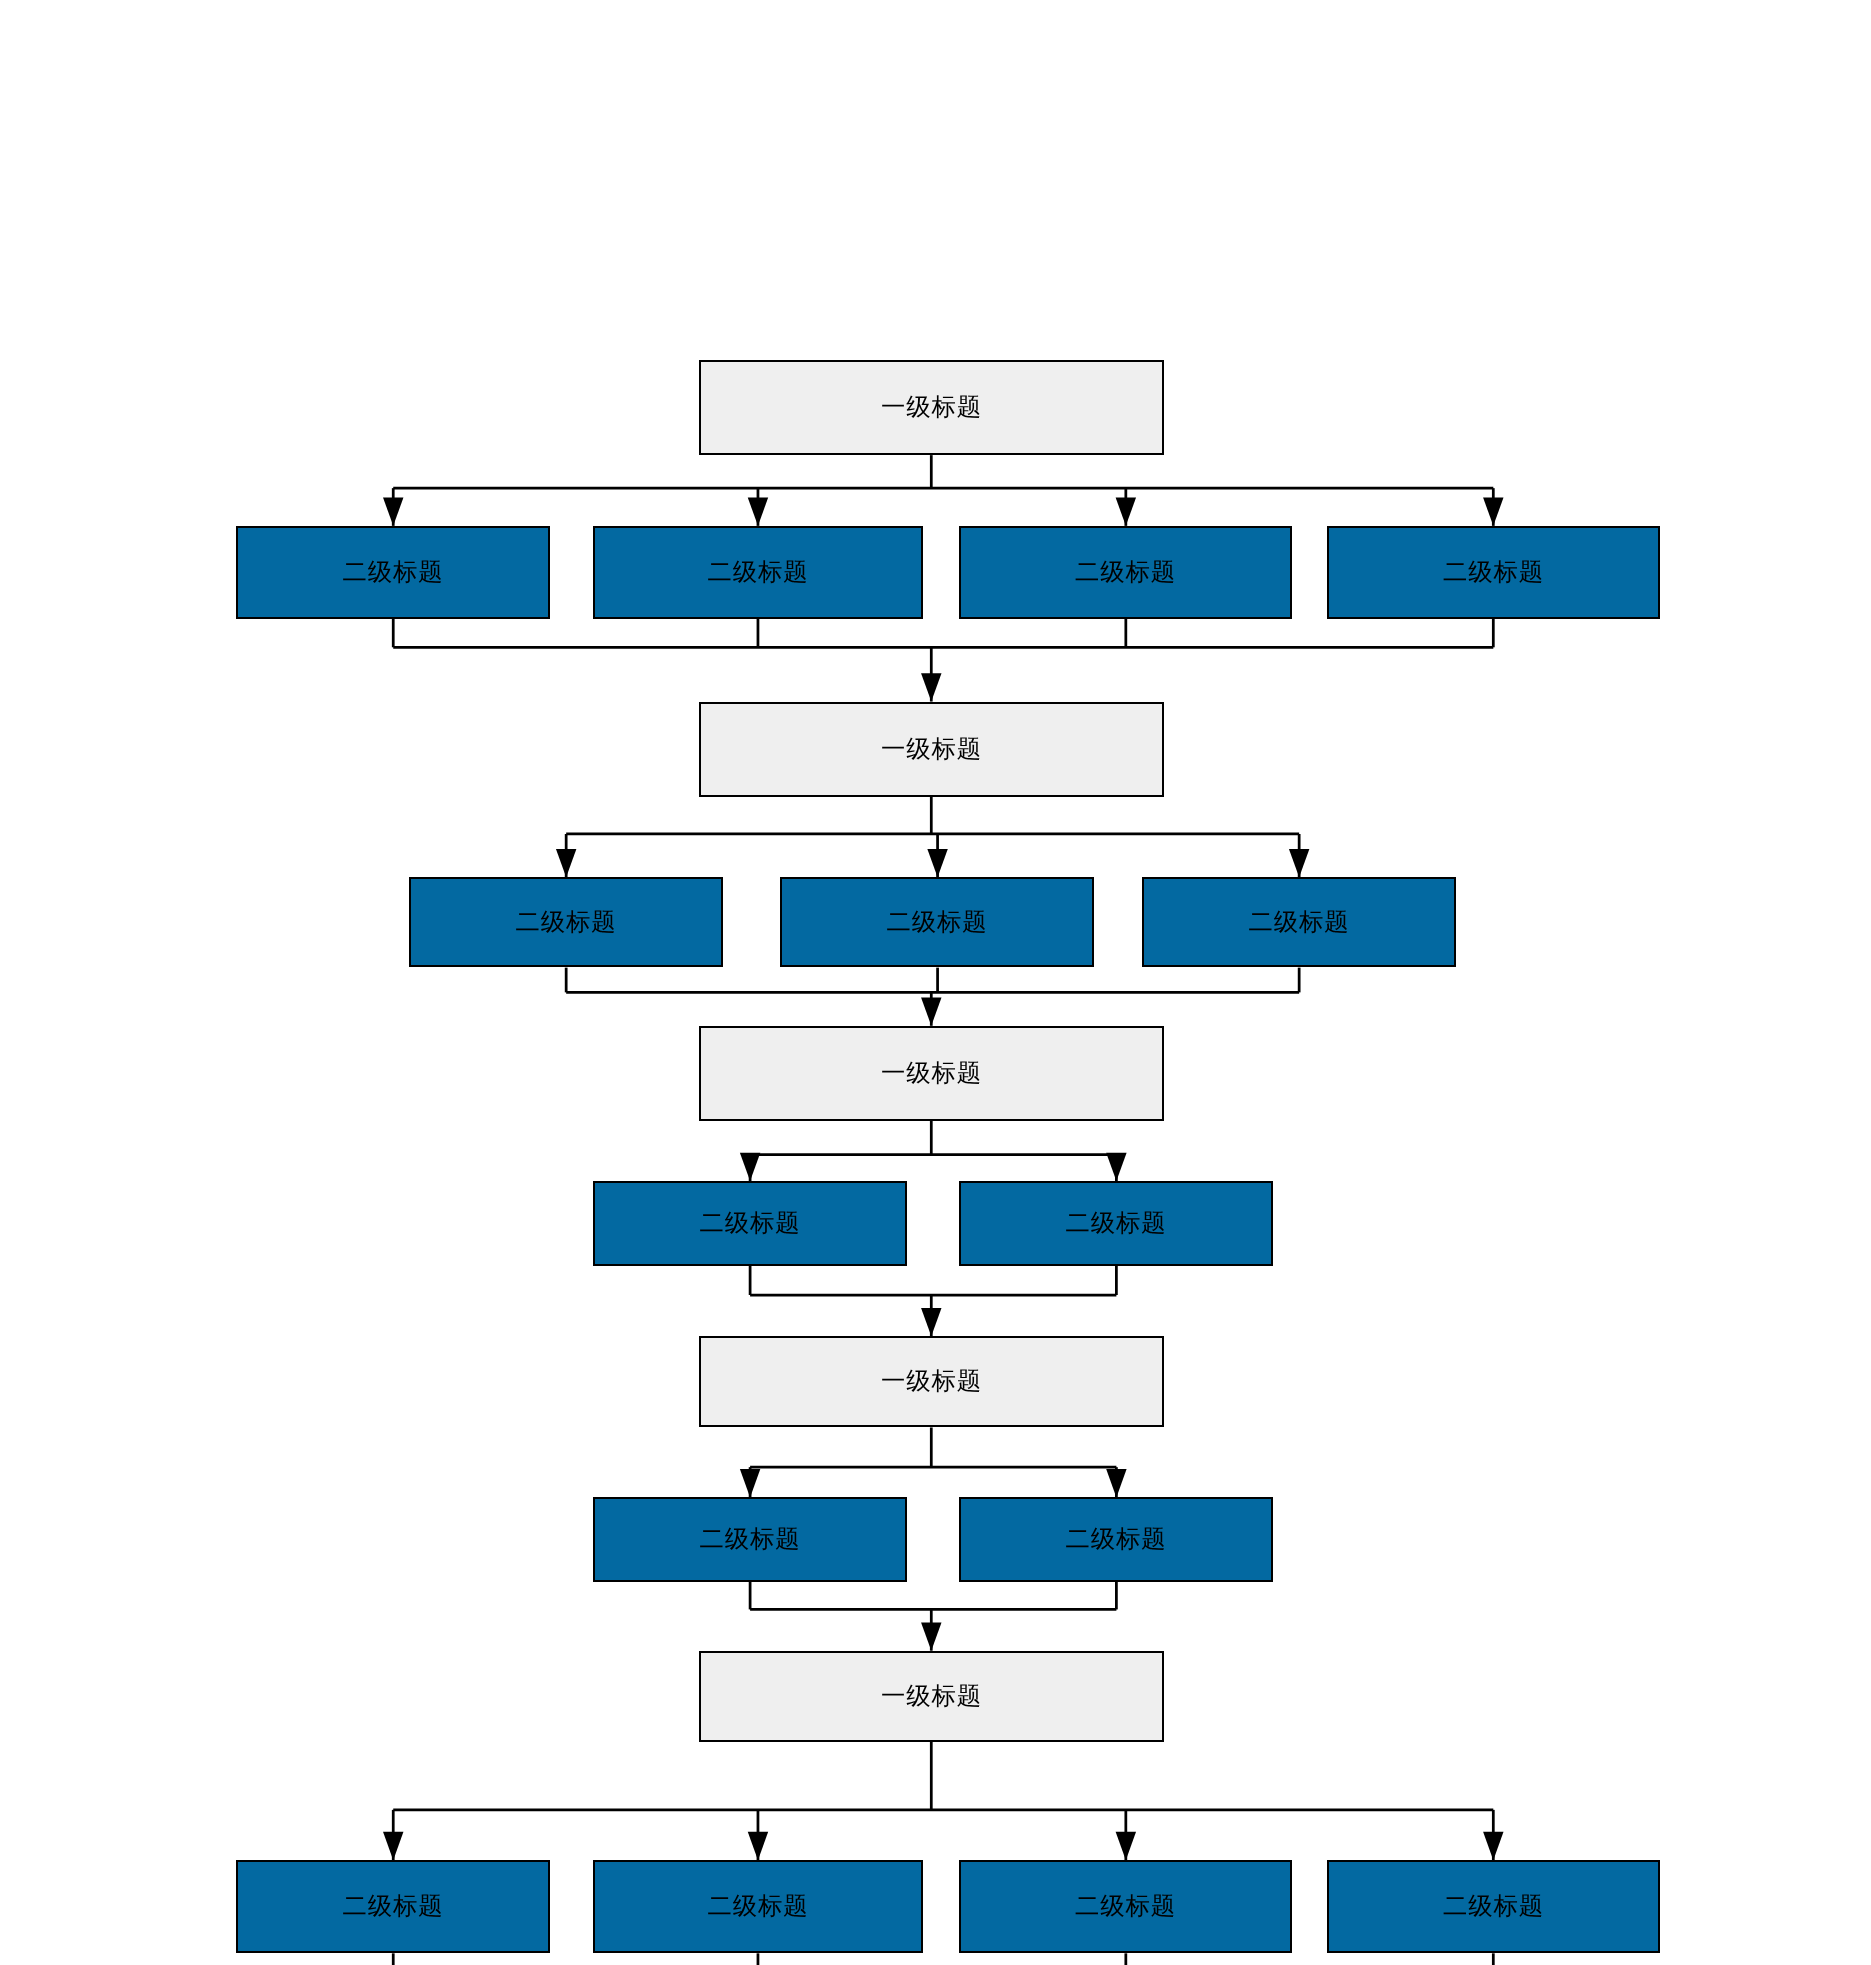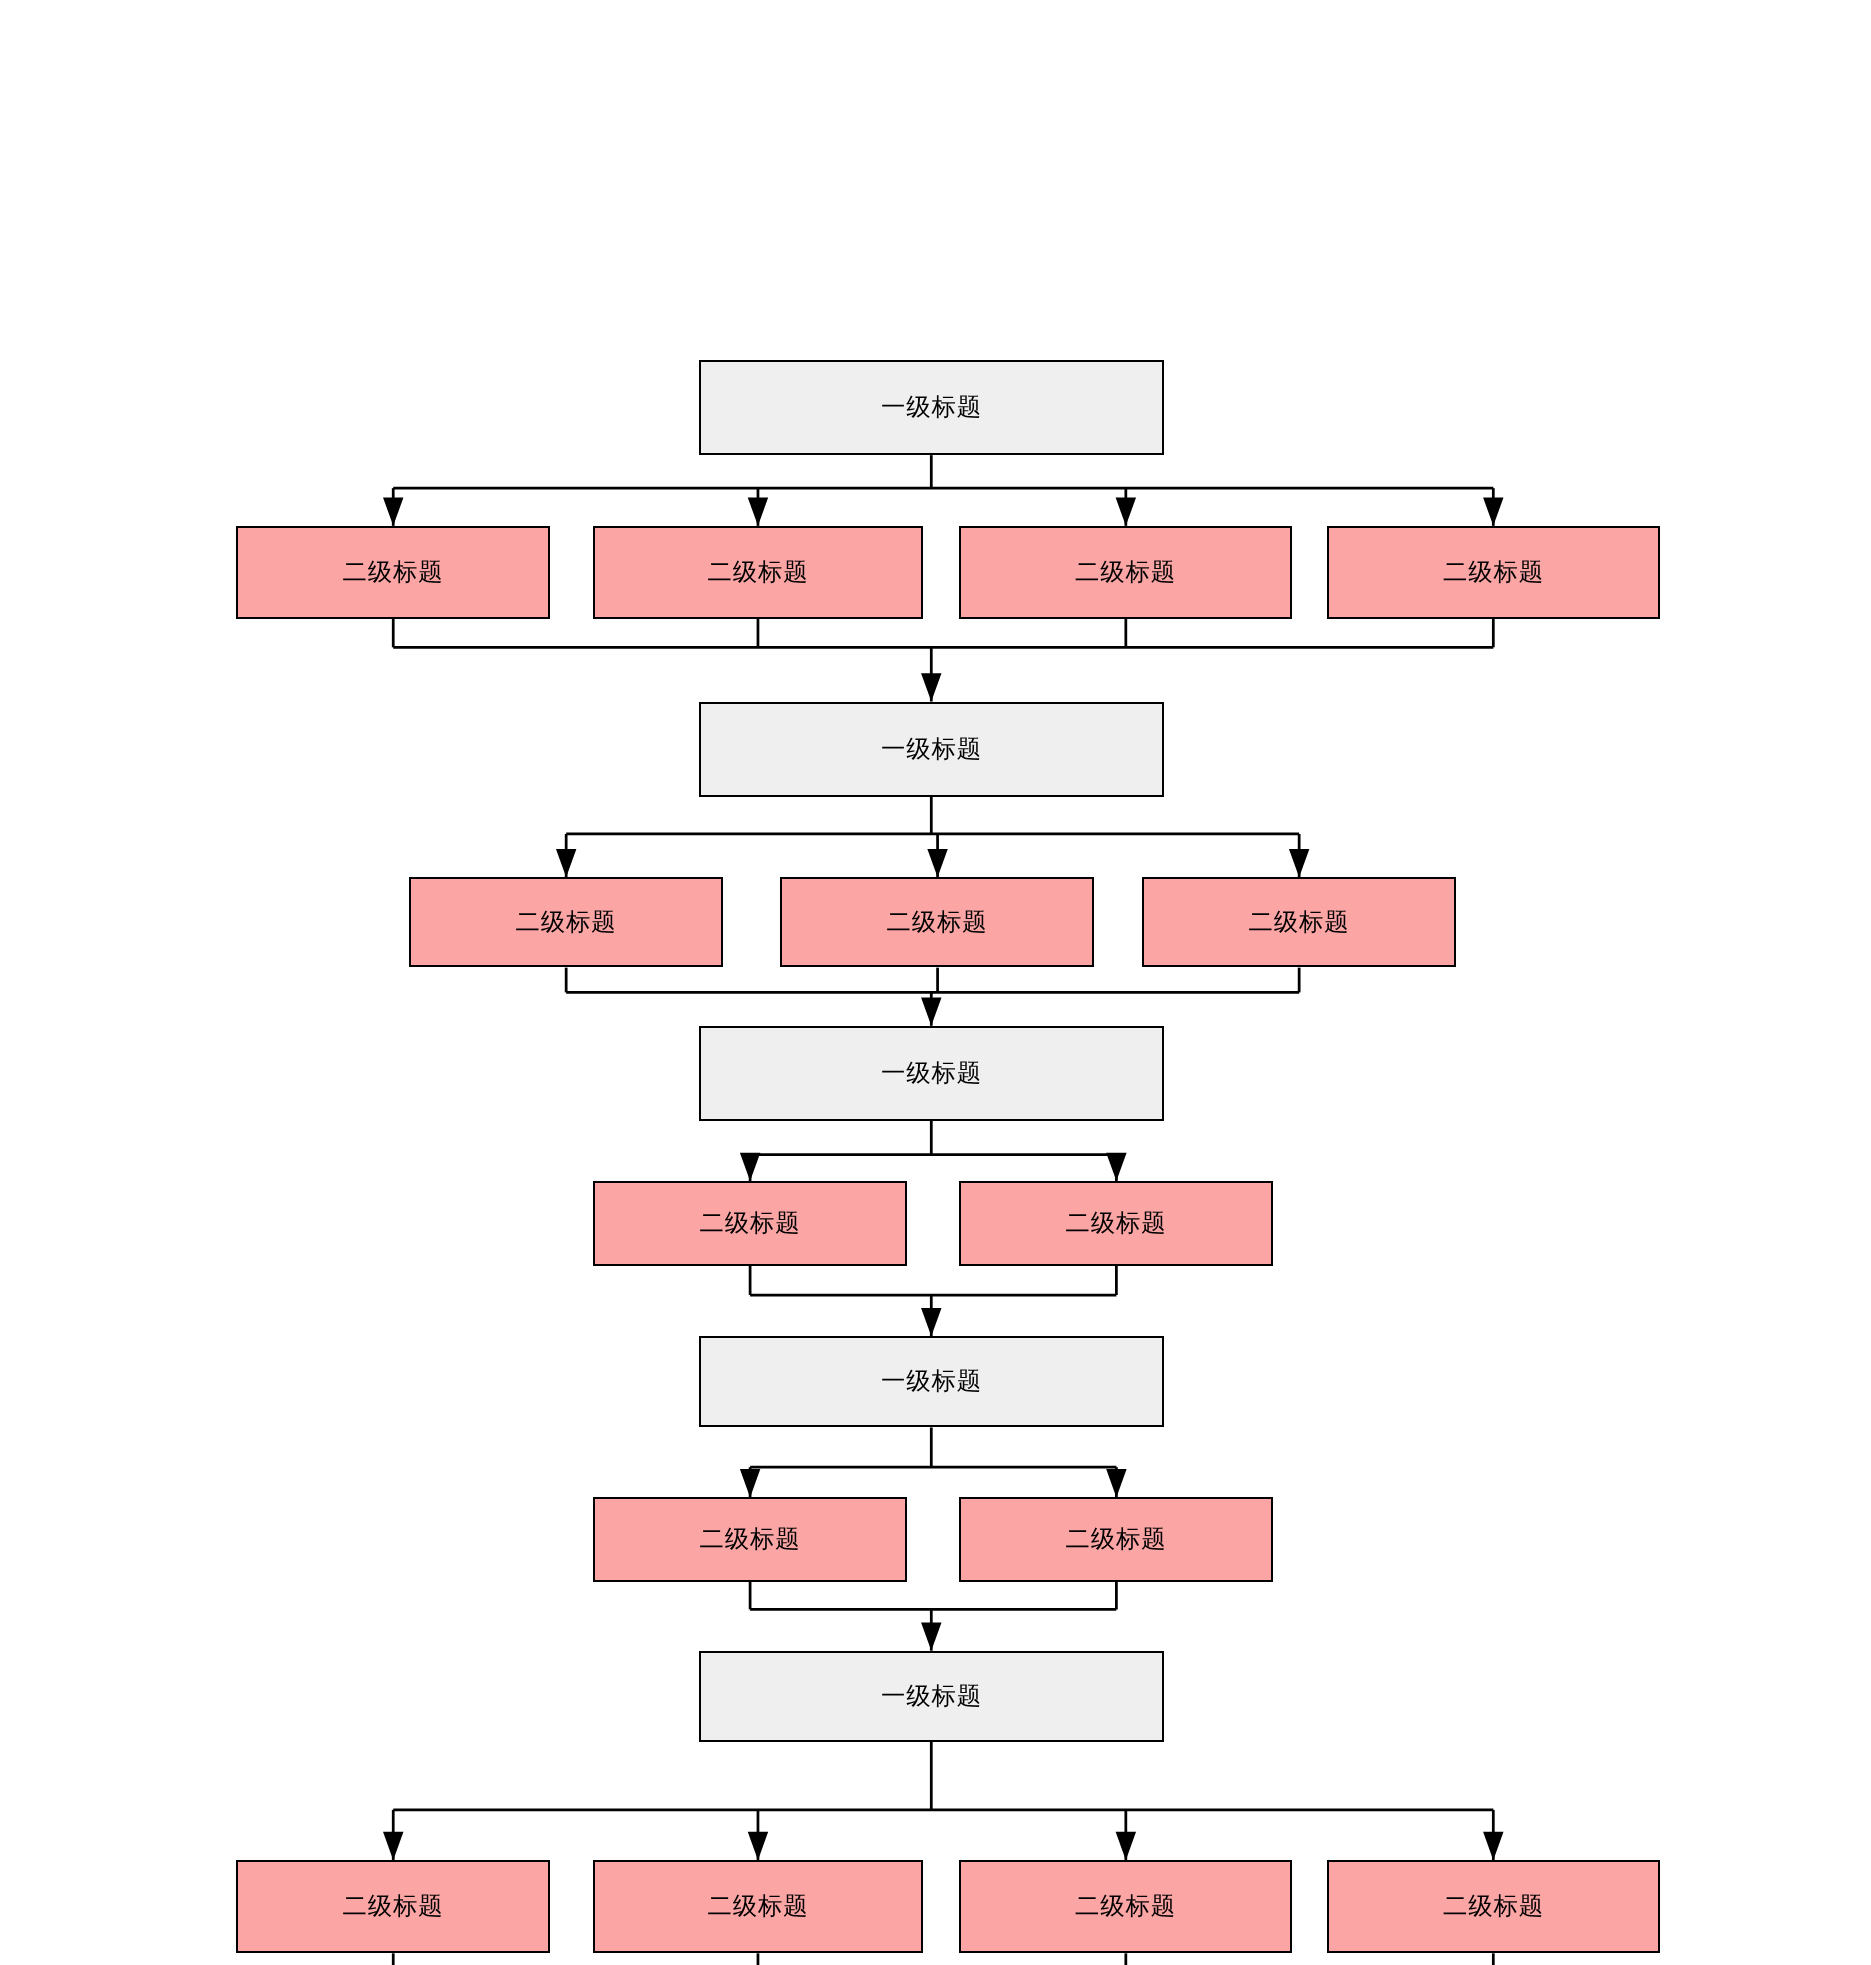--- a/index.html
+++ b/index.html
@@ -25,21 +25,21 @@
     height: 2647px;
     display: block;
   }
   .node-box {
     position: absolute;
     box-sizing: border-box;
     border: 2.8px solid #000000;
     display: flex;
     align-items: center;
     justify-content: center;
-    background: #fca5a5;
+    background: #0369a1;
   }
   .node-box.level1 {
     background: #efefef;
   }
   .node-label {
     font-size: 24.4px;
     line-height: 1;
     color: #000000;
     letter-spacing: 0.8px;
     white-space: nowrap;

